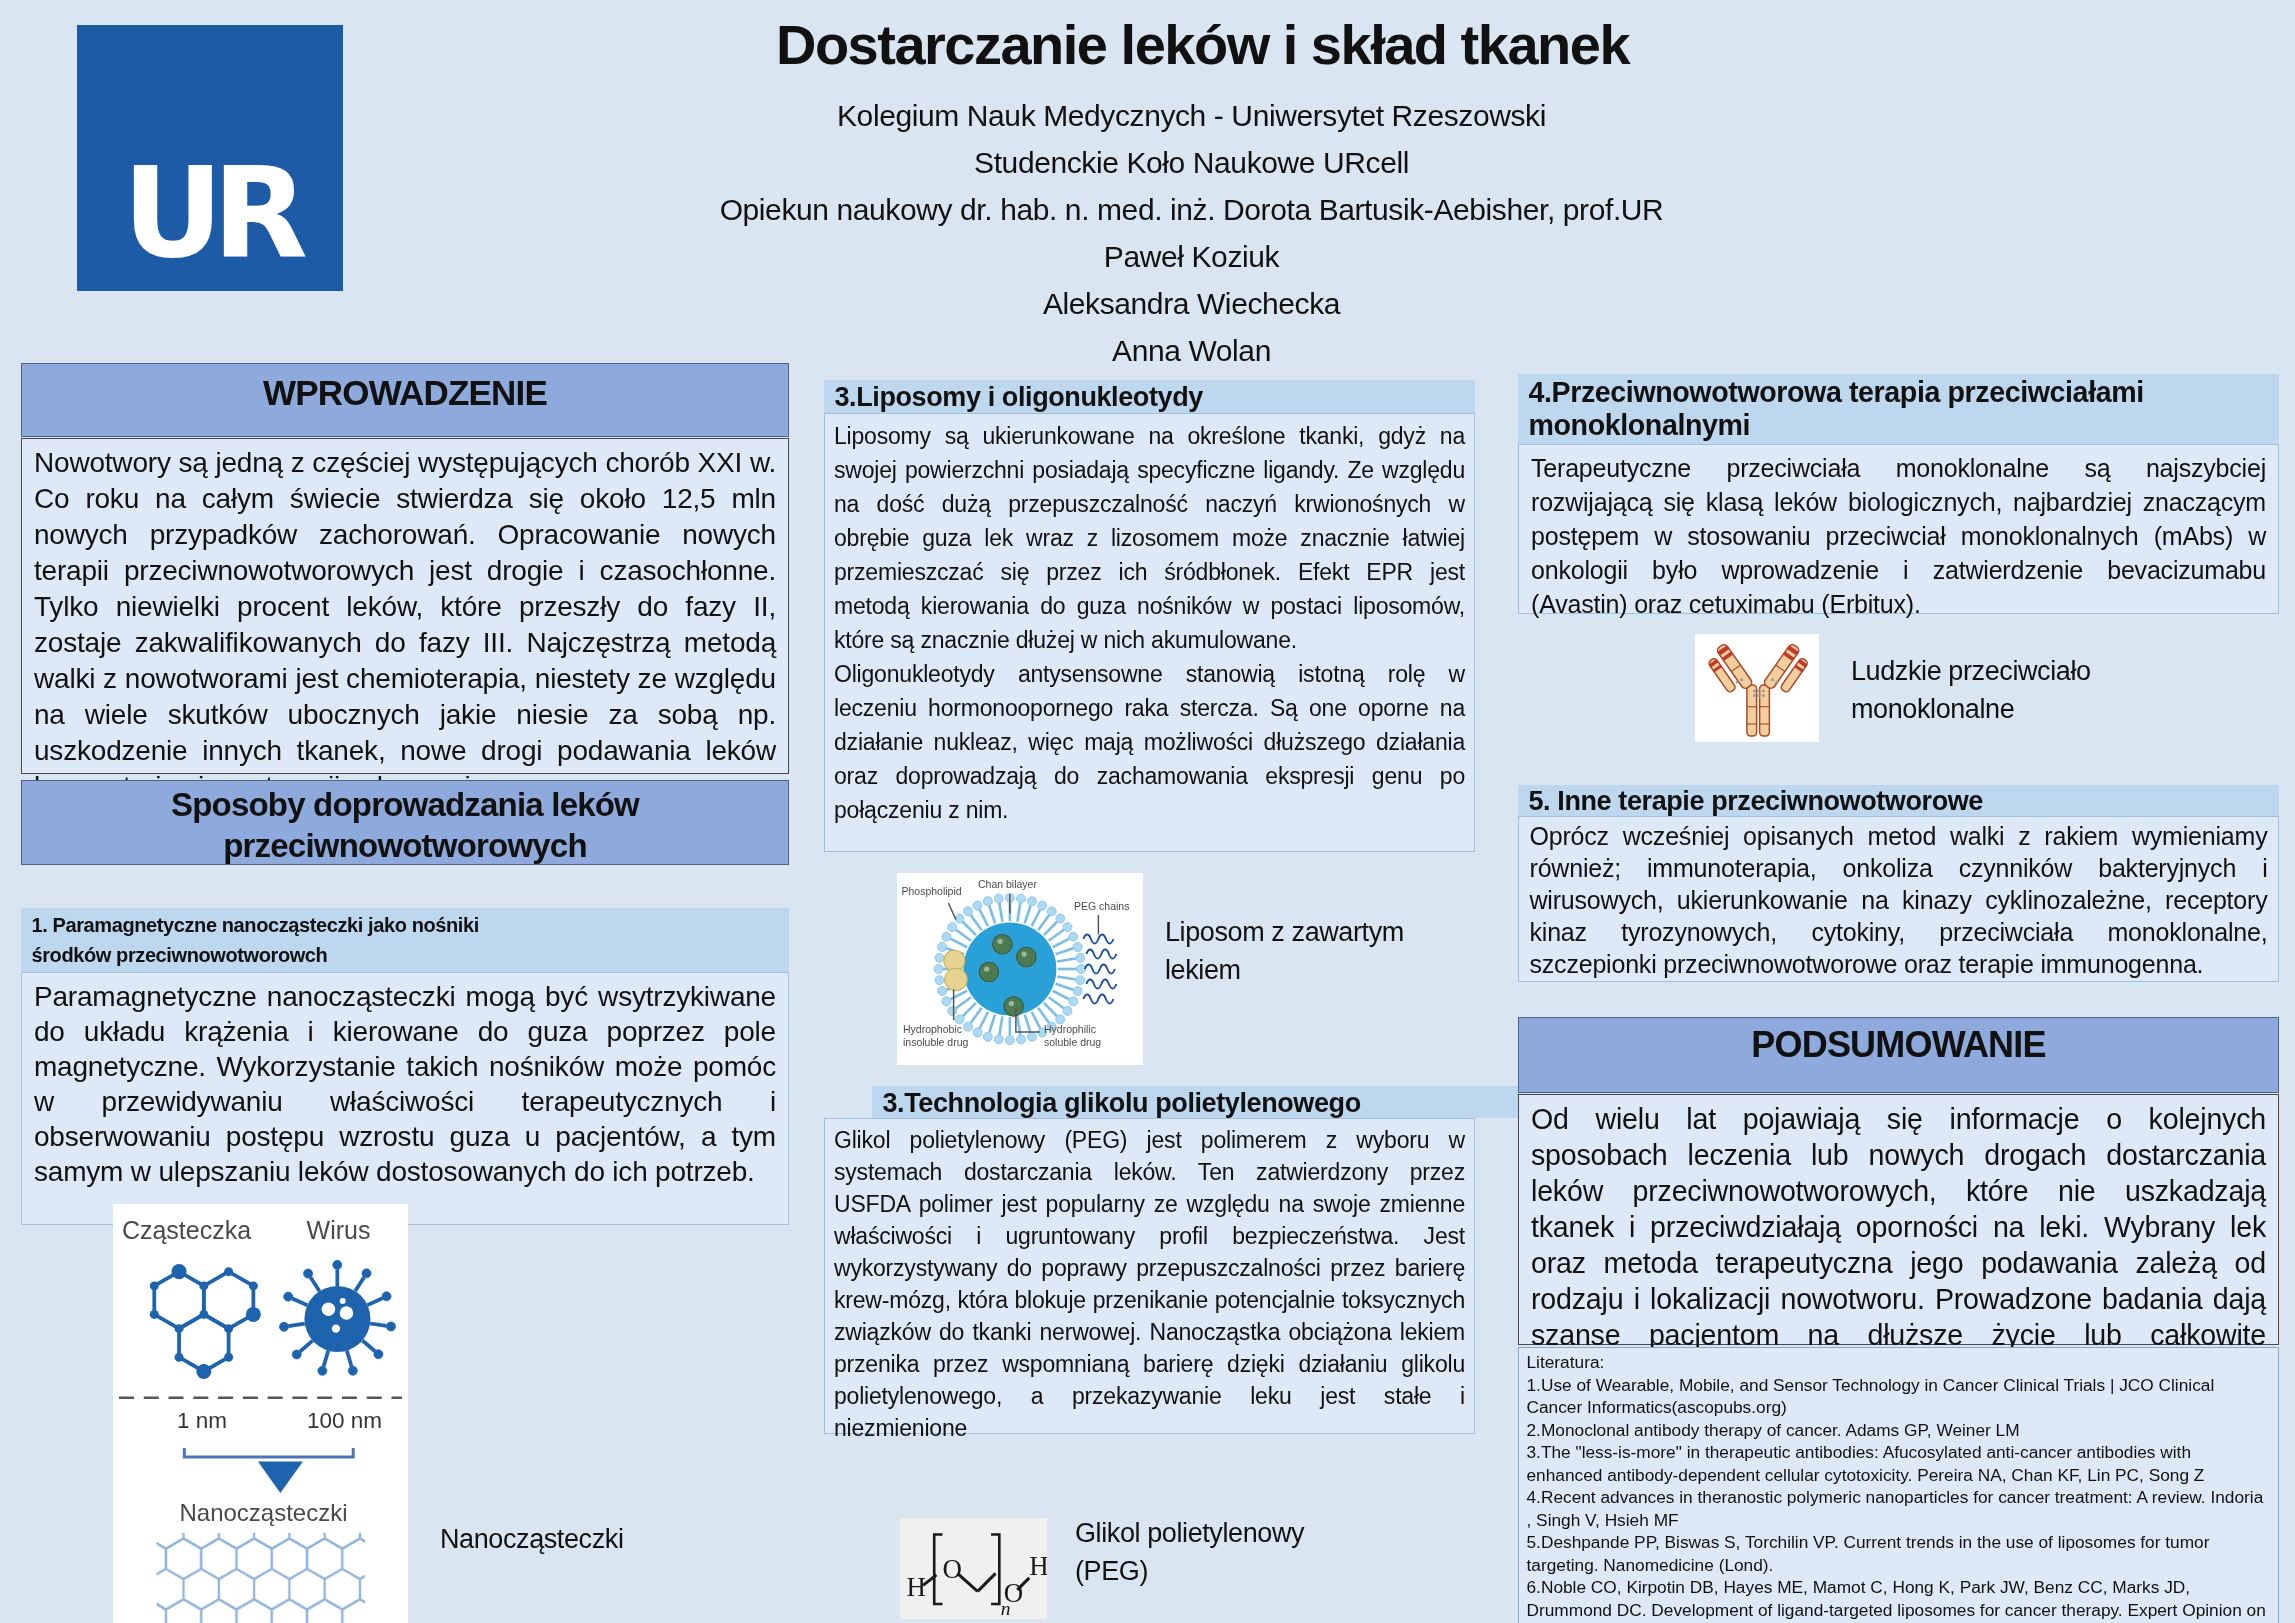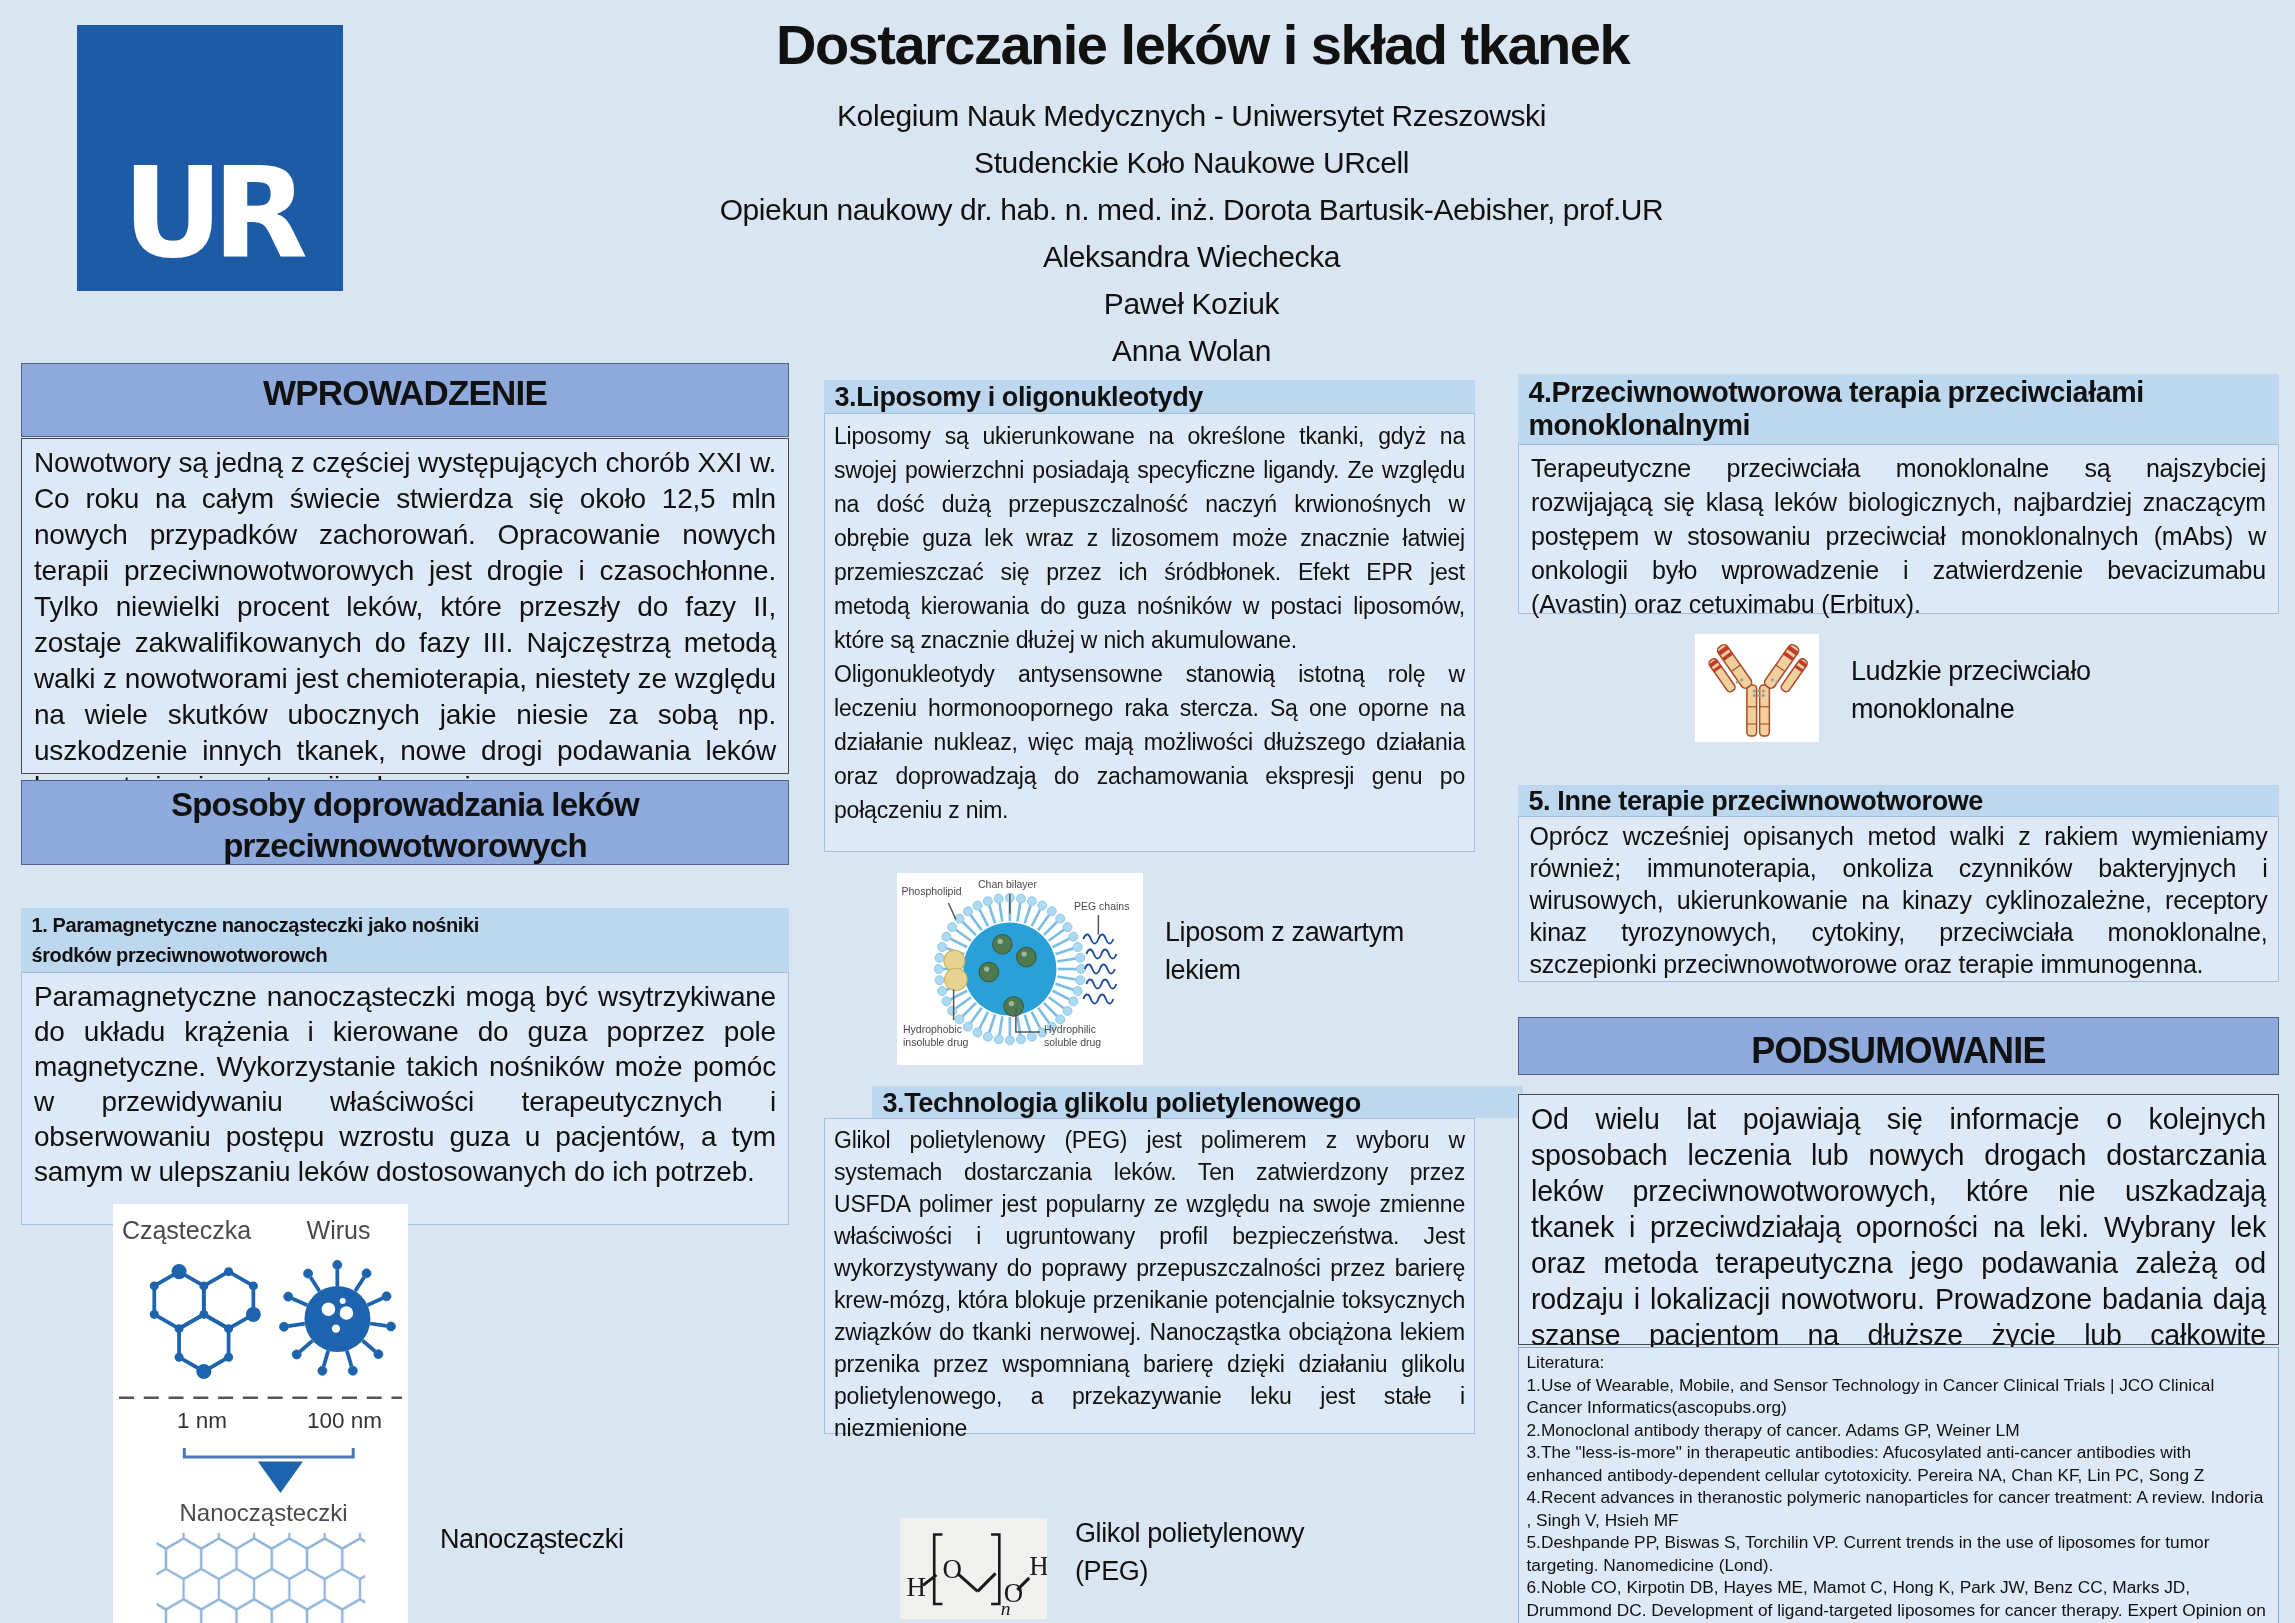--- a/index.html
+++ b/index.html
@@ -27,22 +27,22 @@
 <div class="poster">
 
   <div class="abs logo" style="left:77px;top:25px;width:266px;height:266px;">
     <span>UR</span>
   </div>
   <div class="abs title" style="left:327px;top:12px;width:1751px;">Dostarczanie leków i skład tkanek</div>
   <div class="abs affs" style="left:316px;top:92px;width:1751px;">
     <div>Kolegium Nauk Medycznych - Uniwersytet Rzeszowski</div>
     <div>Studenckie Koło Naukowe URcell</div>
     <div>Opiekun naukowy dr. hab. n. med. inż. Dorota Bartusik-Aebisher, prof.UR</div>
+    <div>Paweł Koziuk</div>
     <div>Aleksandra Wiechecka</div>
-    <div>Paweł Koziuk</div>
     <div>Anna Wolan</div>
   </div>
 
   <div class="abs purple-box" style="left:21px;top:363px;width:768px;height:74px;font-size:35px;padding-top:9px;">WPROWADZENIE</div>
   <div class="abs body-box dark-border" style="left:21px;top:438px;width:768px;height:336px;font-size:28px;line-height:36px;">Nowotwory są jedną z częściej występujących chorób XXI w. Co roku na całym świecie stwierdza się około 12,5 mln nowych przypadków zachorowań. Opracowanie nowych terapii przeciwnowotworowych jest drogie i czasochłonne. Tylko niewielki procent leków, które przeszły do fazy II, zostaje zakwalifikowanych do fazy III. Najczęstrzą metodą walki z nowotworami jest chemioterapia, niestety ze względu na wiele skutków ubocznych jakie niesie za sobą np. uszkodzenie innych tkanek, nowe drogi podawania leków koncentrują się na terapii celowanej.</div>
 
   <div class="abs purple-box" style="left:21px;top:780px;width:768px;height:85px;font-size:33px;line-height:41px;padding-top:3px;">Sposoby doprowadzania leków przeciwnowotworowych</div>
 
   <div class="abs sec-head preline" style="left:21px;top:908px;width:768px;height:80px;font-size:20px;line-height:30px;">1. Paramagnetyczne nanocząsteczki  jako nośniki
 środków przeciwnowotworowch</div>
@@ -325,21 +325,21 @@
           <circle cx="103" cy="61" r="2"></circle>
       </g>
     </svg>
   </div>
   <div class="abs caption preline" style="left:1851px;top:652px;width:286px;">Ludzkie przeciwciało
 monoklonalne</div>
 
   <div class="abs sec-head" style="left:1518px;top:785px;width:761px;height:32px;font-size:27px;line-height:28.6px;">5. Inne terapie przeciwnowotworowe</div>
   <div class="abs body-box" style="left:1518px;top:816px;width:761px;height:166px;font-size:25px;line-height:32px;padding:3px 10.5px;">Oprócz wcześniej opisanych metod walki z rakiem wymieniamy również; immunoterapia, onkoliza czynników bakteryjnych i wirusowych, ukierunkowanie na kinazy cyklinozależne, receptory kinaz tyrozynowych, cytokiny, przeciwciała monoklonalne, szczepionki przeciwnowotworowe oraz terapie immunogenna.</div>
 
-  <div class="abs purple-box" style="left:1518px;top:1017px;width:761px;height:58px;font-size:36px;padding-top:12px;">PODSUMOWANIE</div>
+  <div class="abs purple-box" style="left:1518px;top:1017px;width:761px;height:76px;font-size:36px;padding-top:6px;">PODSUMOWANIE</div>
   <div class="abs body-box dark-border" style="left:1518px;top:1094px;width:761px;height:251px;font-size:28.6px;line-height:36px;">Od wielu lat  pojawiają się informacje o kolejnych sposobach leczenia lub nowych drogach dostarczania leków przeciwnowotworowych, które nie uszkadzają tkanek i przeciwdziałają oporności na leki. Wybrany lek oraz metoda terapeutyczna jego podawania zależą od rodzaju i lokalizacji nowotworu.  Prowadzone badania dają szanse pacjentom na dłuższe życie lub całkowite wyleczenie.</div>
 
   <div class="abs lit" style="left:1518px;top:1347px;width:761px;height:277px;">
     <div>Literatura:</div>
     <div>1.Use of Wearable, Mobile, and Sensor Technology in Cancer Clinical Trials | JCO Clinical Cancer   Informatics(ascopubs.org)</div>
     <div>2.Monoclonal antibody therapy of cancer. Adams GP, Weiner LM</div>
     <div>3.The "less-is-more" in therapeutic antibodies: Afucosylated anti-cancer antibodies with enhanced antibody-dependent cellular cytotoxicity. Pereira NA, Chan KF, Lin PC, Song Z</div>
     <div>4.Recent advances in theranostic polymeric nanoparticles for cancer treatment: A review. Indoria , Singh V, Hsieh MF</div>
     <div>5.Deshpande PP, Biswas S, Torchilin VP. Current trends in the use of liposomes for tumor targeting. Nanomedicine (Lond).</div>
     <div>6.Noble CO, Kirpotin DB, Hayes ME, Mamot C, Hong K, Park JW, Benz CC, Marks JD, Drummond DC. Development of ligand-targeted liposomes for cancer therapy. Expert Opinion on Therapeutic Targets.</div>

